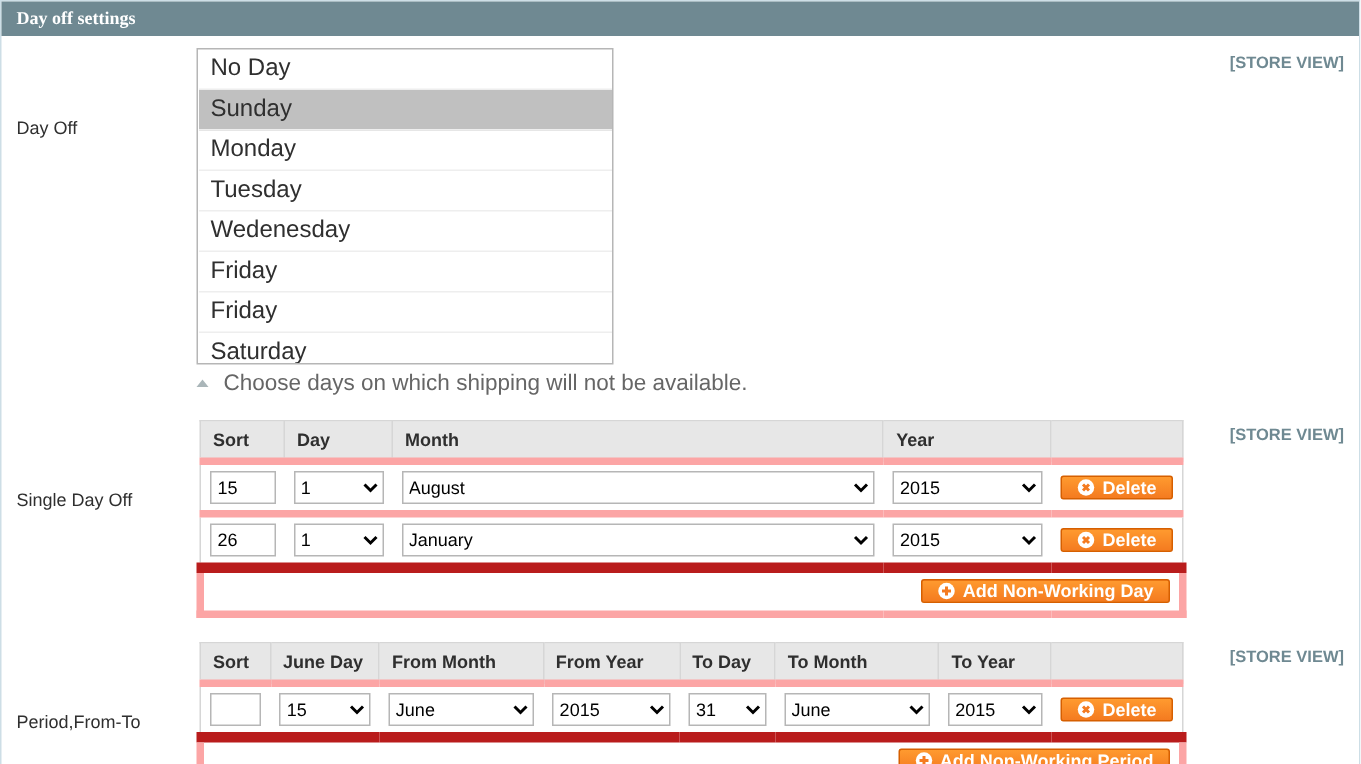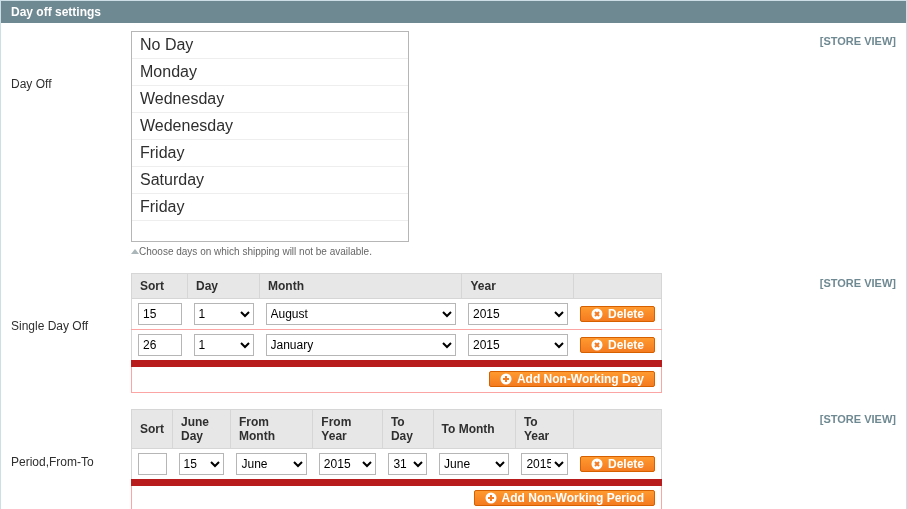--- a/index.html
+++ b/index.html
@@ -16,20 +16,21 @@
     background: #fff;
     width: 907px;
     margin: 0;
   }
   .panel-header {
     background: #6f8992;
     color: #fff;
     font-weight: bold;
     font-size: 12px;
     padding: 4px 10px;
+    font-family: Liberation Serif, serif;
   }
   .field-row {
     display: flex;
     align-items: flex-start;
     padding: 8px 10px;
   }
   .field-label {
     width: 120px;
     flex: 0 0 120px;
     padding-top: 4px;
@@ -64,49 +65,49 @@
     border-bottom: 1px solid #eee;
     cursor: default;
   }
   .multiselect .opt.selected {
     background: #c0c0c0;
   }
 
   .hint-line {
     display: flex;
     align-items: center;
-    gap: 0;
+    gap: 10px;
     margin-top: 4px;
     color: #666;
-    font-size: 10px;
+    font-size: 15px;
   }
   .hint-caret {
     width: 0; height: 0;
     border-left: 4px solid transparent;
     border-right: 4px solid transparent;
     border-bottom: 5px solid #aab6b9;
   }
 
   table.grid {
     border-collapse: collapse;
-    width: 531px;
+    width: 660px;
     border: 1px solid #d6d6d6;
     background: #fff;
   }
   table.grid th {
     background: #e7e7e7;
     text-align: left;
     font-weight: bold;
     font-size: 12px;
     padding: 5px 8px;
     border: 1px solid #d6d6d6;
   }
   table.grid td {
     padding: 4px 6px;
-    border: 1px solid #fca5a5;
+    border: 5px solid #fca5a5;
     vertical-align: middle;
   }
   table.grid td.nb { border-left: none; border-right: none; }
   table.grid tr.add-row td {
     border-top: 7px solid #b91c1c;
   }
 
   input.textin {
     border: 1px solid #b6b6b6;
     background: #fff;
@@ -151,26 +152,27 @@
 
 <div class="panel">
 
   <div class="panel-header">Day off settings</div>
 
   <div class="field-row">
     <div class="field-label">Day Off</div>
     <div class="field-control">
       <div class="multiselect" id="dayoff-select">
           <div class="opt">No Day</div>
+          <div class="opt selected">Sunday</div>
           <div class="opt">Monday</div>
-          <div class="opt">Wednesday</div>
+          <div class="opt">Tuesday</div>
           <div class="opt">Wedenesday</div>
           <div class="opt">Friday</div>
+          <div class="opt">Friday</div>
           <div class="opt">Saturday</div>
-          <div class="opt">Friday</div>
         </div>
       <div class="hint-line">
         <span class="hint-caret"></span>
         <span>Choose days on which shipping will not be available.</span>
       </div>
     </div>
     <div class="scope">[STORE VIEW]</div>
   </div>
 
   <div class="field-row">

